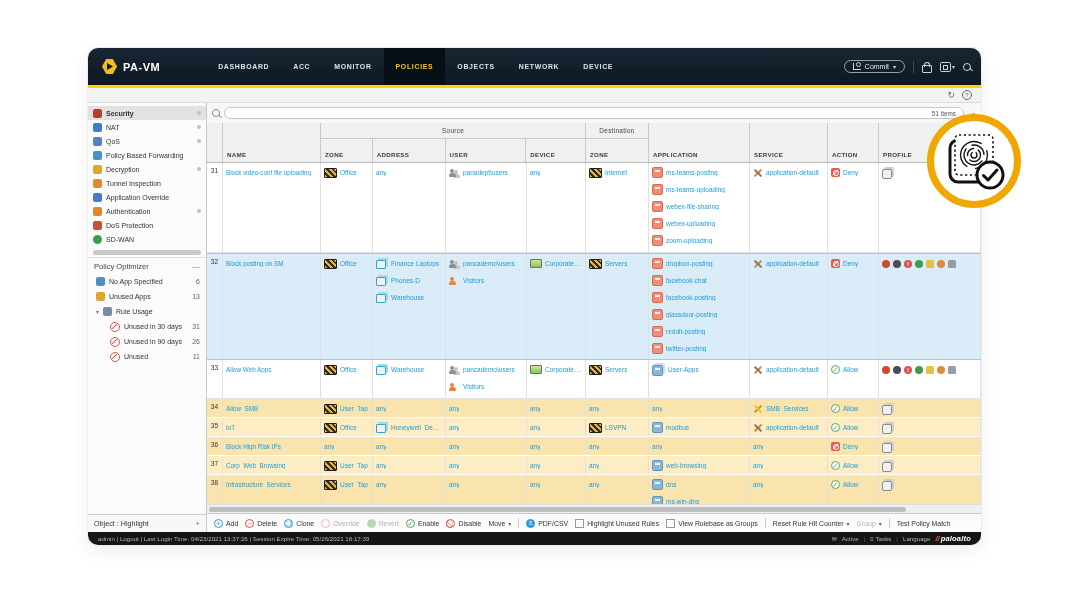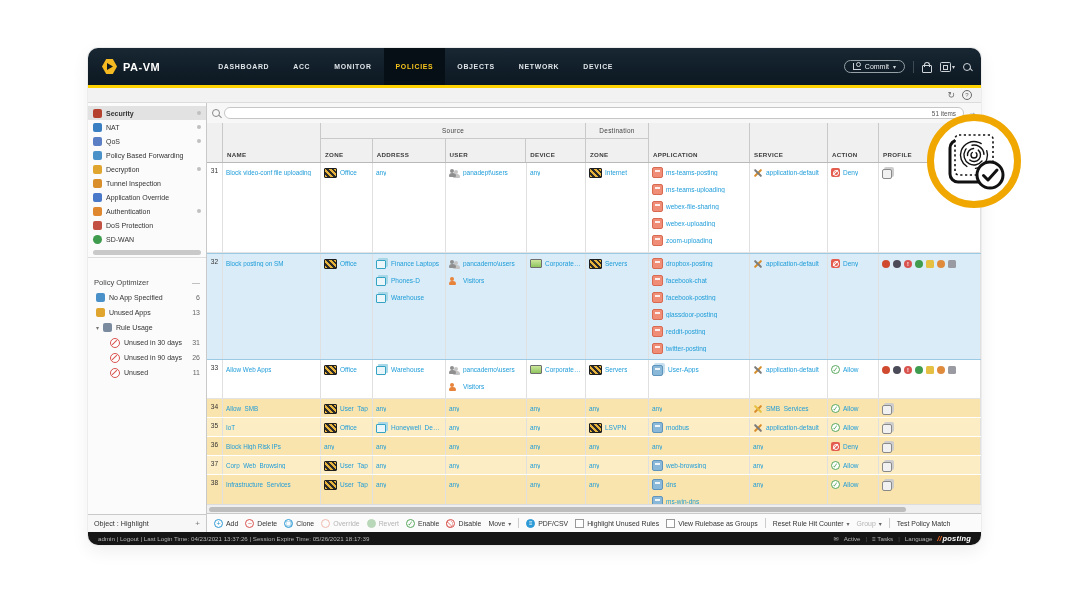--- a/index.html
+++ b/index.html
@@ -38,21 +38,21 @@
   .helpc{width:8px;height:8px;border:1px solid #6b6b6b;border-radius:50%;font-size:6px;display:flex;align-items:center;justify-content:center;}
   
   .content{flex:1;display:flex;min-height:0;}
   .sidebar{width:118px;flex:none;background:#fbfbfb;border-right:1px solid #c9c9c9;display:flex;flex-direction:column;font-size:7px;color:#333;}
   .sb-item{display:flex;align-items:center;gap:4px;padding:0 5px;height:14px;flex:none;}
   .sb-item.selected{background:#e2e2e2;font-weight:700;}
   .sb-chip{width:9px;height:9px;border-radius:2px;flex:none;}
   .sb-chip.round{border-radius:50%;}
   .sb-dot{margin-left:auto;width:4px;height:4px;border-radius:50%;background:#c0c0c0;flex:none;}
   .sb-scrollthumb{height:5px;background:#c9c9c9;border-radius:3px;margin:4px 5px 2px 5px;flex:none;}
-  .po-header{display:flex;justify-content:space-between;align-items:center;border-top:1px solid #ddd;padding:20px 6px 3px 6px;font-size:7.6px;color:#444;flex:none;}
+  .po-header{display:flex;justify-content:space-between;align-items:center;border-top:1px solid #ddd;padding:4px 6px 3px 6px;font-size:7.6px;color:#444;flex:none;}
   .po-min{color:#888;font-size:8px;}
   .po-item{display:flex;align-items:center;gap:4px;height:15px;padding-right:6px;flex:none;}
   .po-count{margin-left:auto;color:#666;}
   .i-block{width:8px;height:8px;border-radius:50%;border:1px solid #d9534f;position:relative;flex:none;background:#fff;}
   .i-block::after{content:"";position:absolute;left:0;top:3px;width:7px;height:1px;background:#d9534f;transform:rotate(-45deg);}
   .chev{color:#777;font-size:6px;}
   .sb-footer{margin-top:auto;border-top:1px solid #c9c9c9;display:flex;justify-content:space-between;align-items:center;padding:4px 6px;font-size:7.2px;color:#333;flex:none;background:#f7f7f7;}
   .sb-plus{color:#777;font-size:8px;}
   .main{flex:1;display:flex;flex-direction:column;min-width:0;background:#fff;}
   
@@ -894,21 +894,21 @@
       <span class="sb-right">
         <span>✉</span>
         <span id="sb-right-items" style="display:flex;gap:5px;align-items:center;">
             <span>Active</span>
             <span style="color: rgb(85, 85, 85);">|</span>
             <span>≡ Tasks</span>
             <span style="color: rgb(85, 85, 85);">|</span>
             <span>Language</span>
           </span>
         <span>
-          <span class="logo-sl">//</span><span class="logo-pa">posting</span>
+          <span class="logo-sl">//</span><span class="logo-pa">paloalto</span>
         </span>
       </span>
     </div>
   </div>
 
   <div class="badge">
     <svg width="96" height="96" viewBox="0 0 96 96">
       <circle cx="48" cy="48" r="43.5" fill="#ffffff" stroke="#F0A800" stroke-width="7"></circle>
       <rect x="24" y="27" width="40" height="42" rx="8" fill="#ffffff" stroke="#111111" stroke-width="3"></rect>
       <rect x="29" y="22" width="38" height="40" rx="4" fill="#ffffff" stroke="#111111" stroke-width="1.6" stroke-dasharray="2.2 2.6"></rect>

